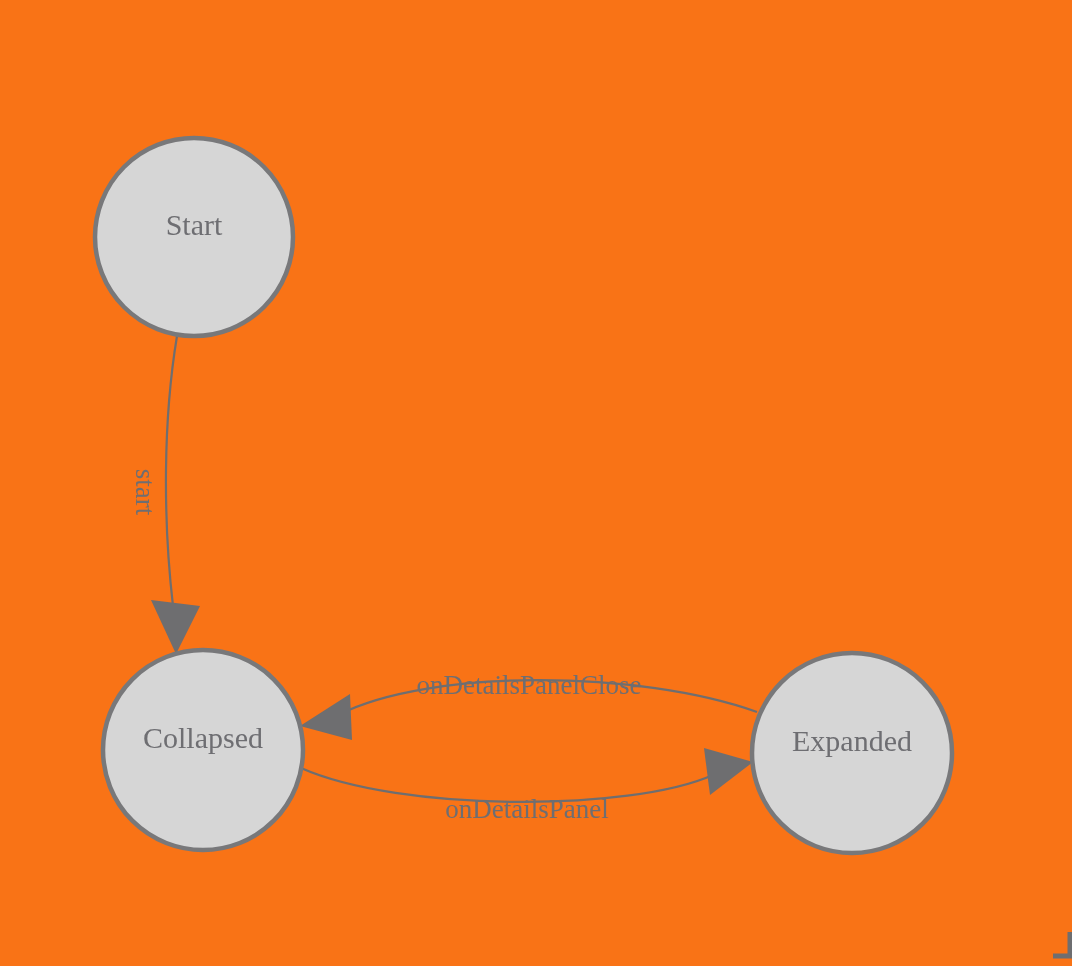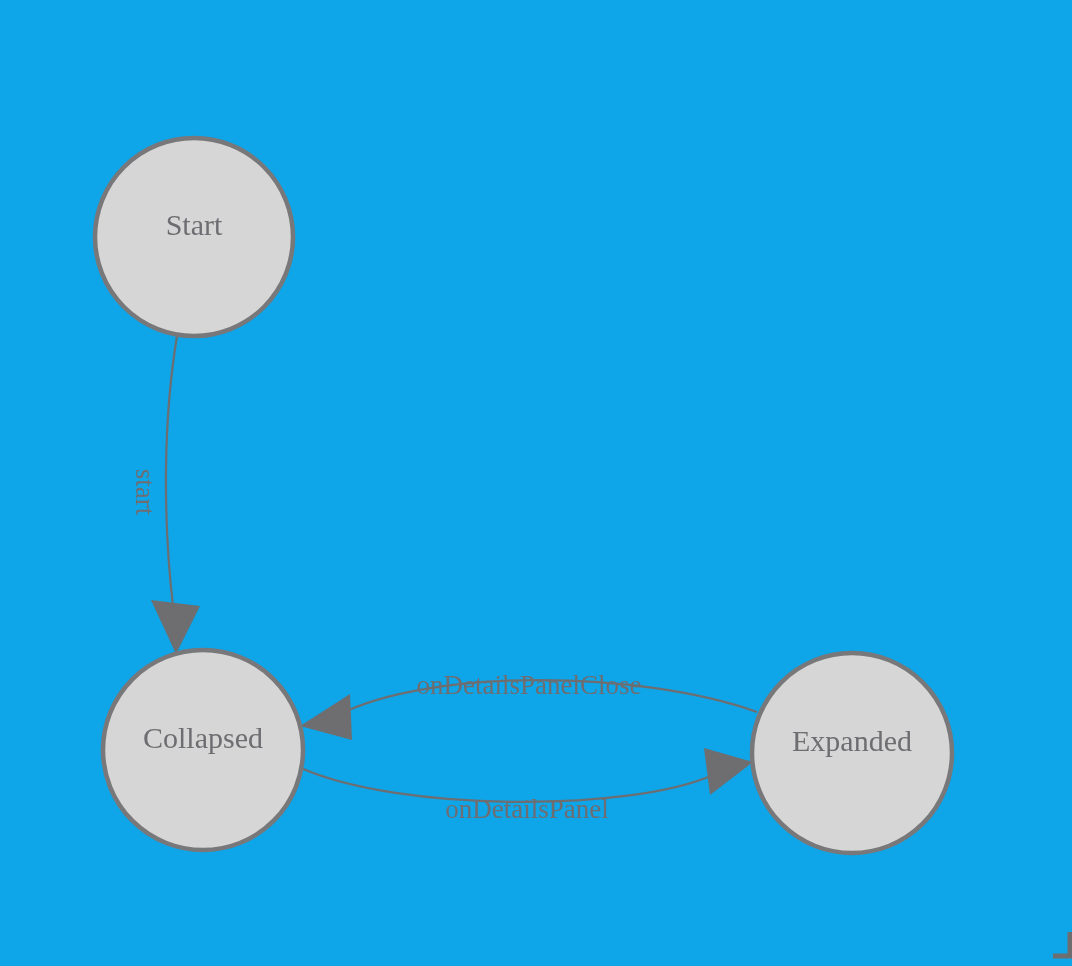--- a/index.html
+++ b/index.html
@@ -7,21 +7,21 @@
     padding: 0;
     background: #ffffff;
   }
   body {
     font-family: "Liberation Serif", "DejaVu Serif", serif;
   }
   #canvas {
     position: relative;
     width: 1072px;
     height: 966px;
-    background: #0ea5e9;
+    background: #f97316;
     overflow: hidden;
     text-decoration: underline;
   }
   #diagram-svg {
     position: absolute;
     left: 0;
     top: 0;
     width: 1072px;
     height: 966px;
   }

